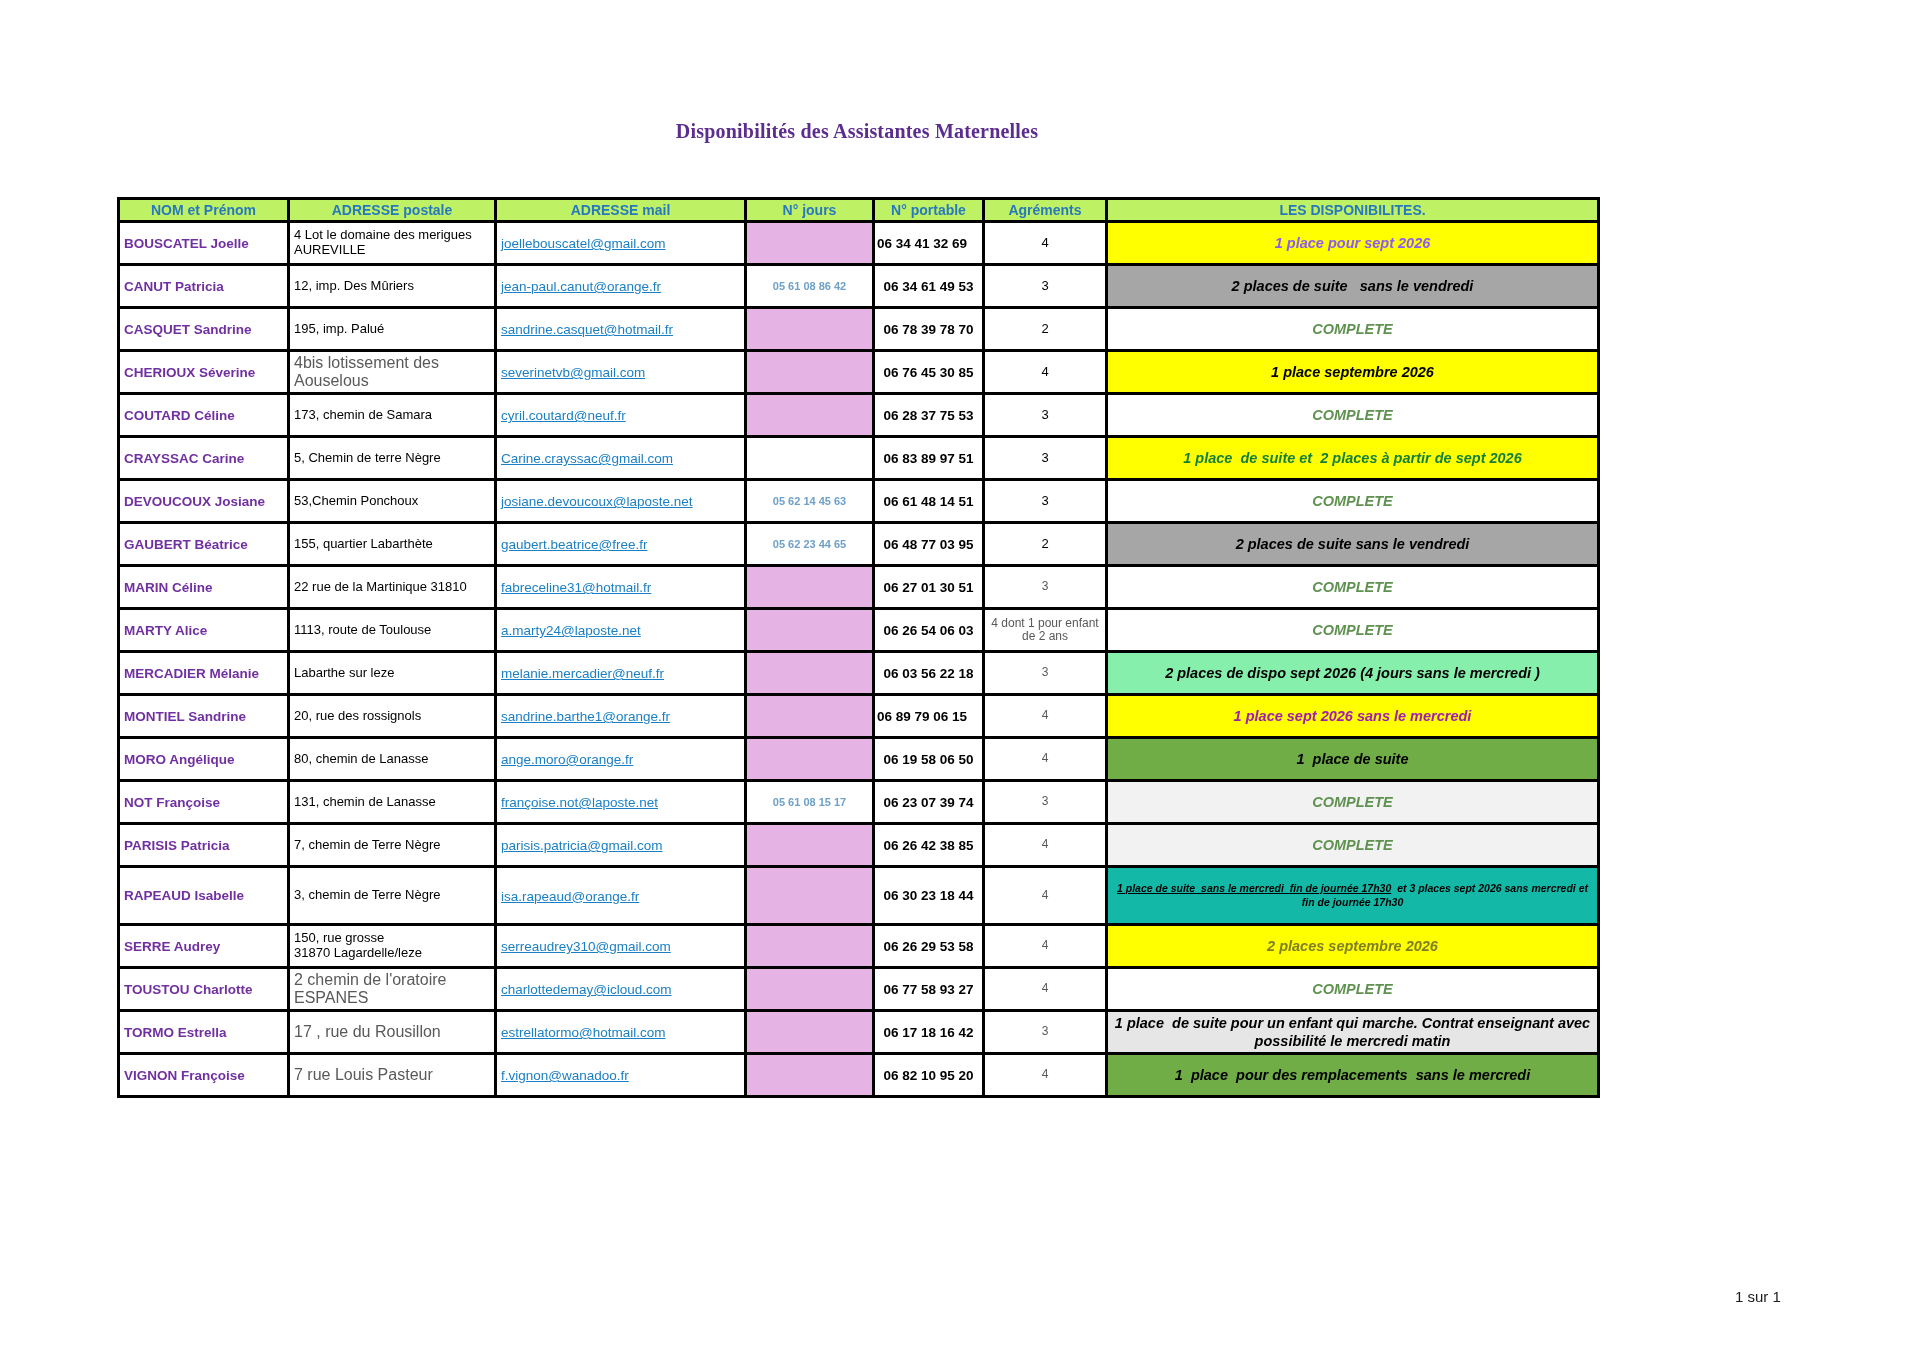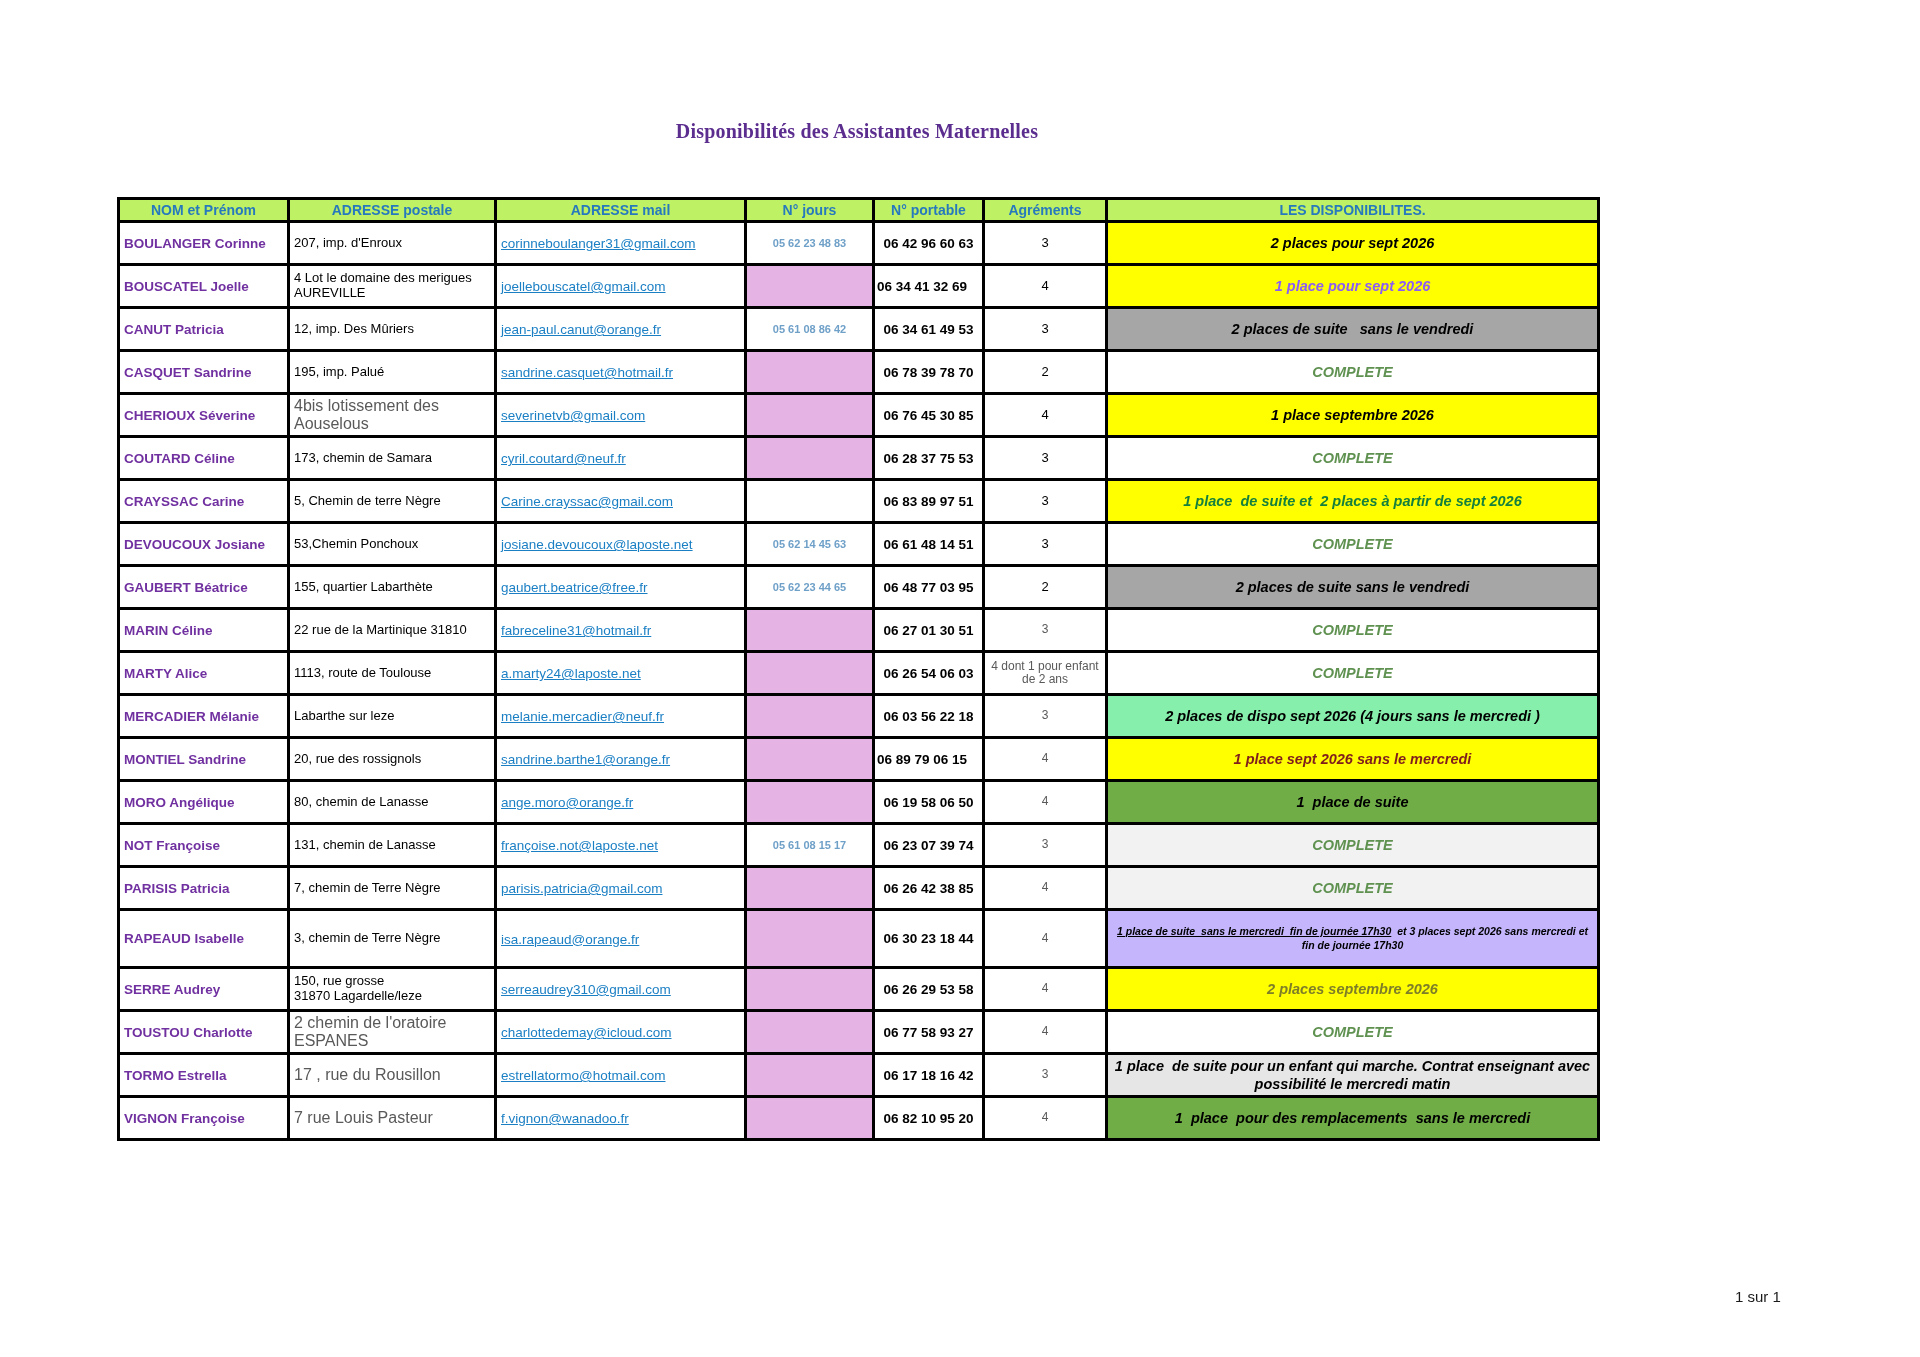--- a/index.html
+++ b/index.html
@@ -67,29 +67,20 @@
       <th>ADRESSE postale</th>
       <th>ADRESSE mail</th>
       <th>N° jours</th>
       <th>N° portable</th>
       <th>Agréments</th>
       <th>LES DISPONIBILITES.</th>
     </tr>
   </thead>
   <tbody id="tbody">
       <tr>
-        <td class="c-name">BOULANGER Corinne</td>
-        <td class="c-addr">207, imp. d'Enroux</td>
-        <td class="c-mail"><a>corinneboulanger31@gmail.com</a></td>
-        <td class="c-fixe">05 62 23 48 83</td>
-        <td class="c-port">06 42 96 60 63</td>
-        <td class="c-agr">3</td>
-        <td class="c-dispo" style="background: rgb(255, 255, 0); color: rgb(0, 0, 0);">2 places pour sept 2026</td>
-      </tr>
-      <tr>
         <td class="c-name">BOUSCATEL Joelle</td>
         <td class="c-addr">4 Lot le domaine des merigues
 AUREVILLE</td>
         <td class="c-mail"><a>joellebouscatel@gmail.com</a></td>
         <td class="c-fixe pink"></td>
         <td class="c-port left">06 34 41 32 69</td>
         <td class="c-agr">4</td>
         <td class="c-dispo" style="background: rgb(255, 255, 0); color: #8b5cf6;">1 place pour sept 2026</td>
       </tr>
       <tr>
@@ -183,21 +174,21 @@
         <td class="c-agr muted">3</td>
         <td class="c-dispo" style="background: #86efac; color: rgb(0, 0, 0); margin-top: 14px;">2 places de dispo sept 2026 (4 jours sans le mercredi )</td>
       </tr>
       <tr>
         <td class="c-name">MONTIEL Sandrine</td>
         <td class="c-addr">20, rue des rossignols</td>
         <td class="c-mail"><a>sandrine.barthe1@orange.fr</a></td>
         <td class="c-fixe pink"></td>
         <td class="c-port left">06 89 79 06 15</td>
         <td class="c-agr muted">4</td>
-        <td class="c-dispo" style="background: rgb(255, 255, 0); color: #7f1d1d;">1 place sept 2026 sans le mercredi</td>
+        <td class="c-dispo" style="background: rgb(255, 255, 0); color: #a21caf;">1 place sept 2026 sans le mercredi</td>
       </tr>
       <tr>
         <td class="c-name">MORO Angélique</td>
         <td class="c-addr">80, chemin de Lanasse</td>
         <td class="c-mail"><a>ange.moro@orange.fr</a></td>
         <td class="c-fixe pink"></td>
         <td class="c-port">06 19 58 06 50</td>
         <td class="c-agr muted">4</td>
         <td class="c-dispo" style="background: rgb(112, 173, 71); color: rgb(0, 0, 0);">1  place de suite</td>
       </tr>
@@ -219,21 +210,21 @@
         <td class="c-agr muted">4</td>
         <td class="c-dispo" style="background: rgb(242, 242, 242); color: rgb(95, 145, 80);">COMPLETE</td>
       </tr>
       <tr style="height: 58px;">
         <td class="c-name">RAPEAUD Isabelle</td>
         <td class="c-addr">3, chemin de Terre Nègre</td>
         <td class="c-mail"><a>isa.rapeaud@orange.fr</a></td>
         <td class="c-fixe pink"></td>
         <td class="c-port">06 30 23 18 44</td>
         <td class="c-agr muted">4</td>
-        <td class="c-dispo small" style="background: #c4b5fd; color: rgb(0, 0, 0);"><span class="u">1 place de suite  sans le mercredi  fin de journée 17h30</span><span>  et 3 places sept 2026 sans mercredi et fin de journée 17h30</span></td>
+        <td class="c-dispo small" style="background: #14b8a6; color: rgb(0, 0, 0);"><span class="u">1 place de suite  sans le mercredi  fin de journée 17h30</span><span>  et 3 places sept 2026 sans mercredi et fin de journée 17h30</span></td>
       </tr>
       <tr>
         <td class="c-name">SERRE Audrey</td>
         <td class="c-addr">150, rue grosse
 31870 Lagardelle/leze</td>
         <td class="c-mail"><a>serreaudrey310@gmail.com</a></td>
         <td class="c-fixe pink"></td>
         <td class="c-port">06 26 29 53 58</td>
         <td class="c-agr muted">4</td>
         <td class="c-dispo" style="background: rgb(255, 255, 0); color: rgb(126, 126, 40);">2 places septembre 2026</td>

